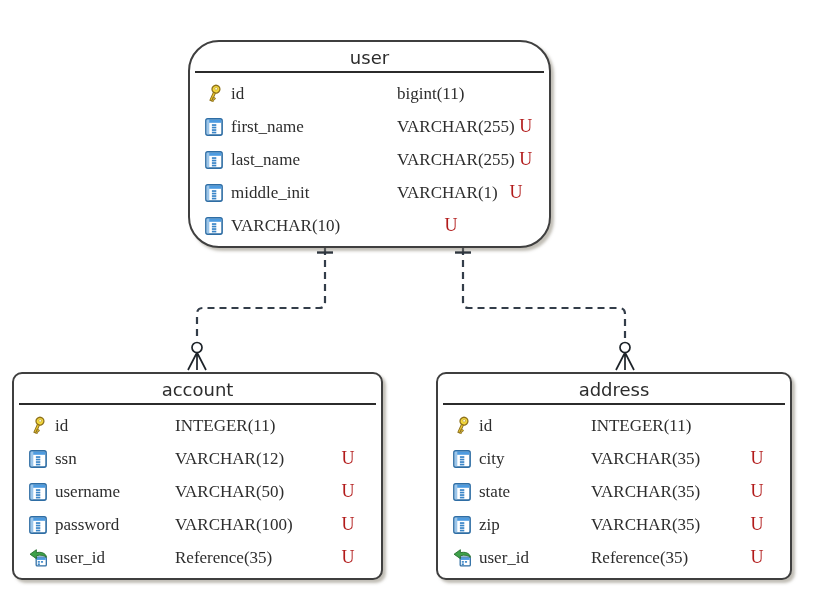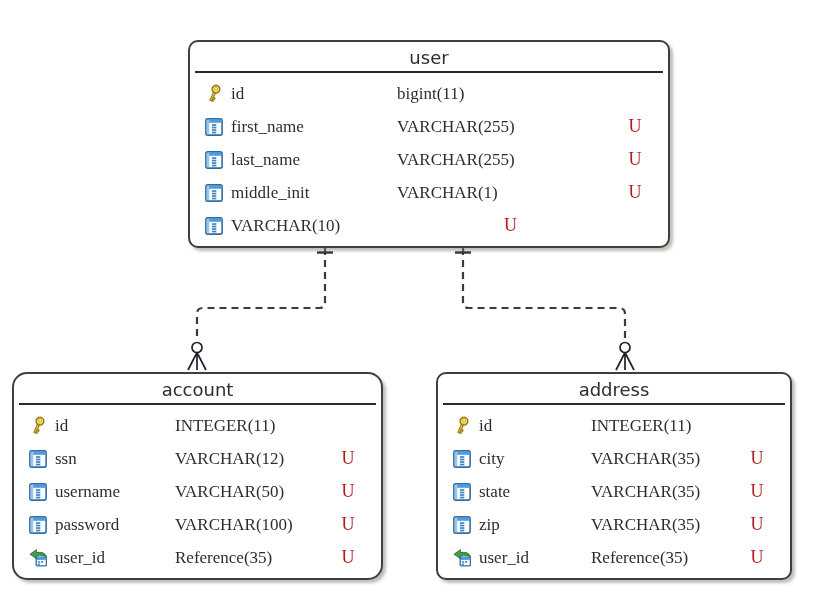--- a/index.html
+++ b/index.html
@@ -12,22 +12,22 @@
   .dash  { fill:none; stroke:#333d49; stroke-width:2.2; stroke-dasharray:7 5; }
   .tick  { fill:none; stroke:#29323c; stroke-width:2.4; }
   .ring  { fill:#ffffff; stroke:#1d2329; stroke-width:1.7; }
   .feet  { fill:none; stroke:#1d2329; stroke-width:1.7; }
 
   .table-box {
     position:absolute; z-index:2; box-sizing:border-box;
     background:#ffffff; border:2px solid #3f3f3f; border-radius:10px;
     box-shadow:3px 3px 3px rgba(132,126,110,0.5);
   }
-  .t-user    { left:188px; top:40px;  width:482px; height:208px; }
-  .t-account { left:12px;  top:372px; width:371px; height:208px;border-radius:15px; }
+  .t-user    { left:188px; top:40px;  width:363px; height:208px;border-radius:31px; }
+  .t-account { left:12px;  top:372px; width:371px; height:208px; }
   .t-address { left:436px; top:372px; width:356px; height:208px; }
 
   .table-title {
     text-align:center; font-size:18px; color:#2d2d2d;
     height:24px; line-height:24px; padding-top:4px;
   }
   .table-divider { border-top:2px solid #2b2b2b; margin:1px 5px 0 5px; }
   .rows { padding:4px 22px 0 15px;font-family:Liberation Serif, serif; }
   .row {
     display:grid; grid-template-columns:26px var(--namew) 1fr 22px;

